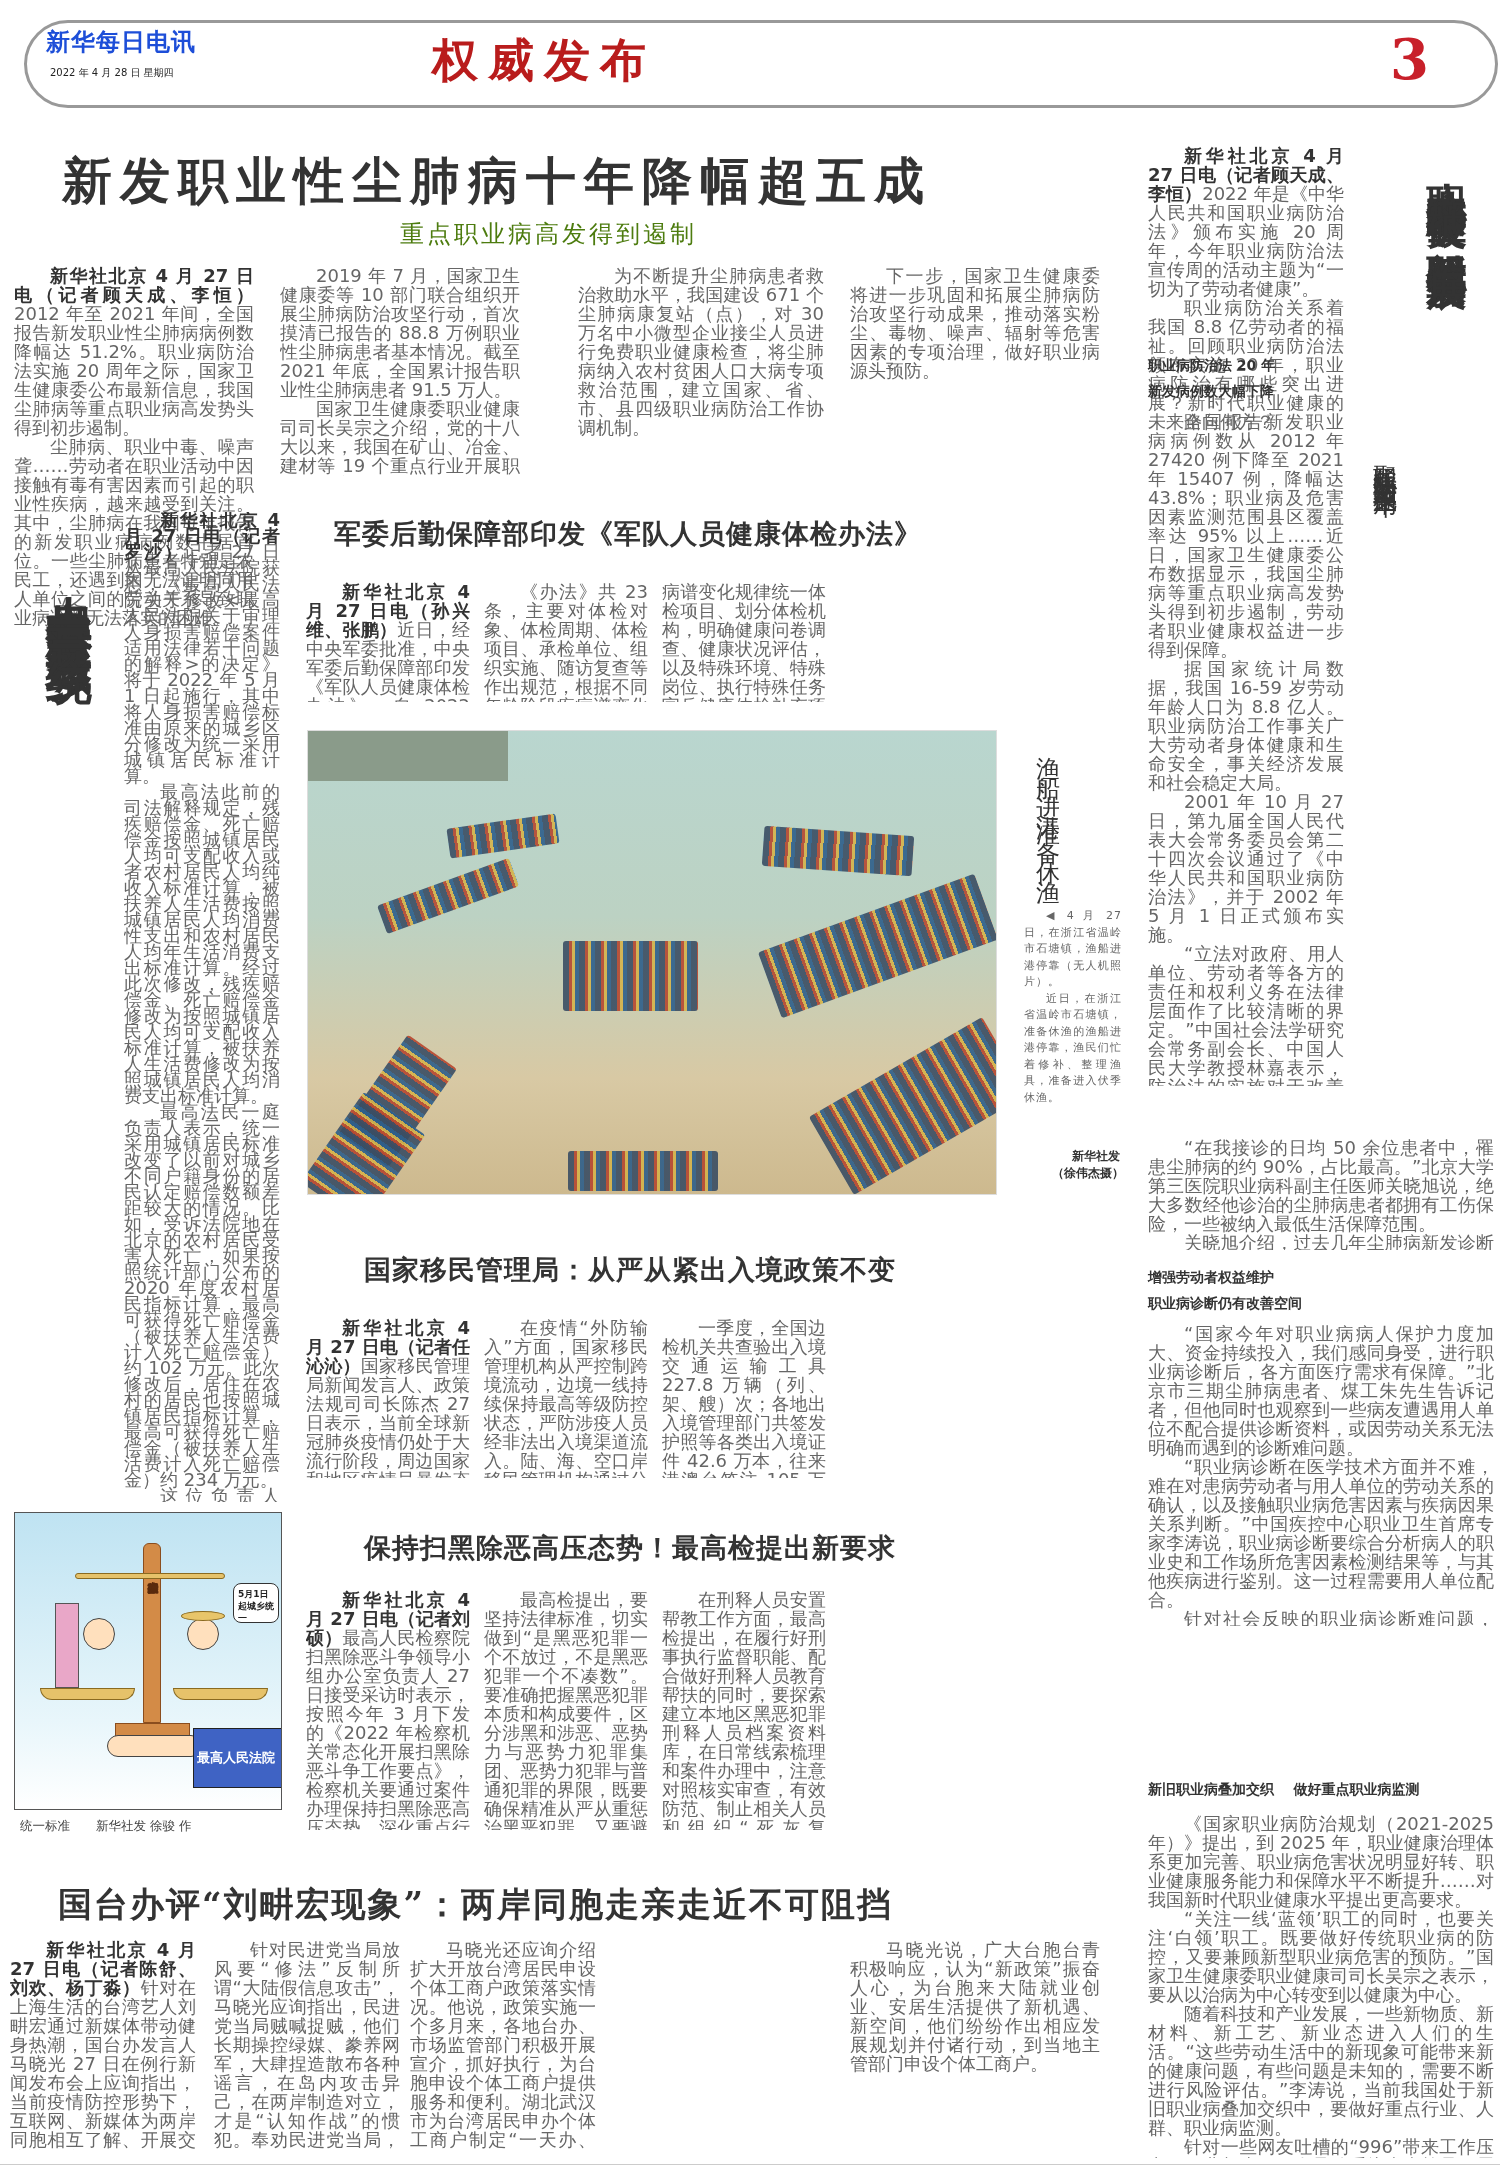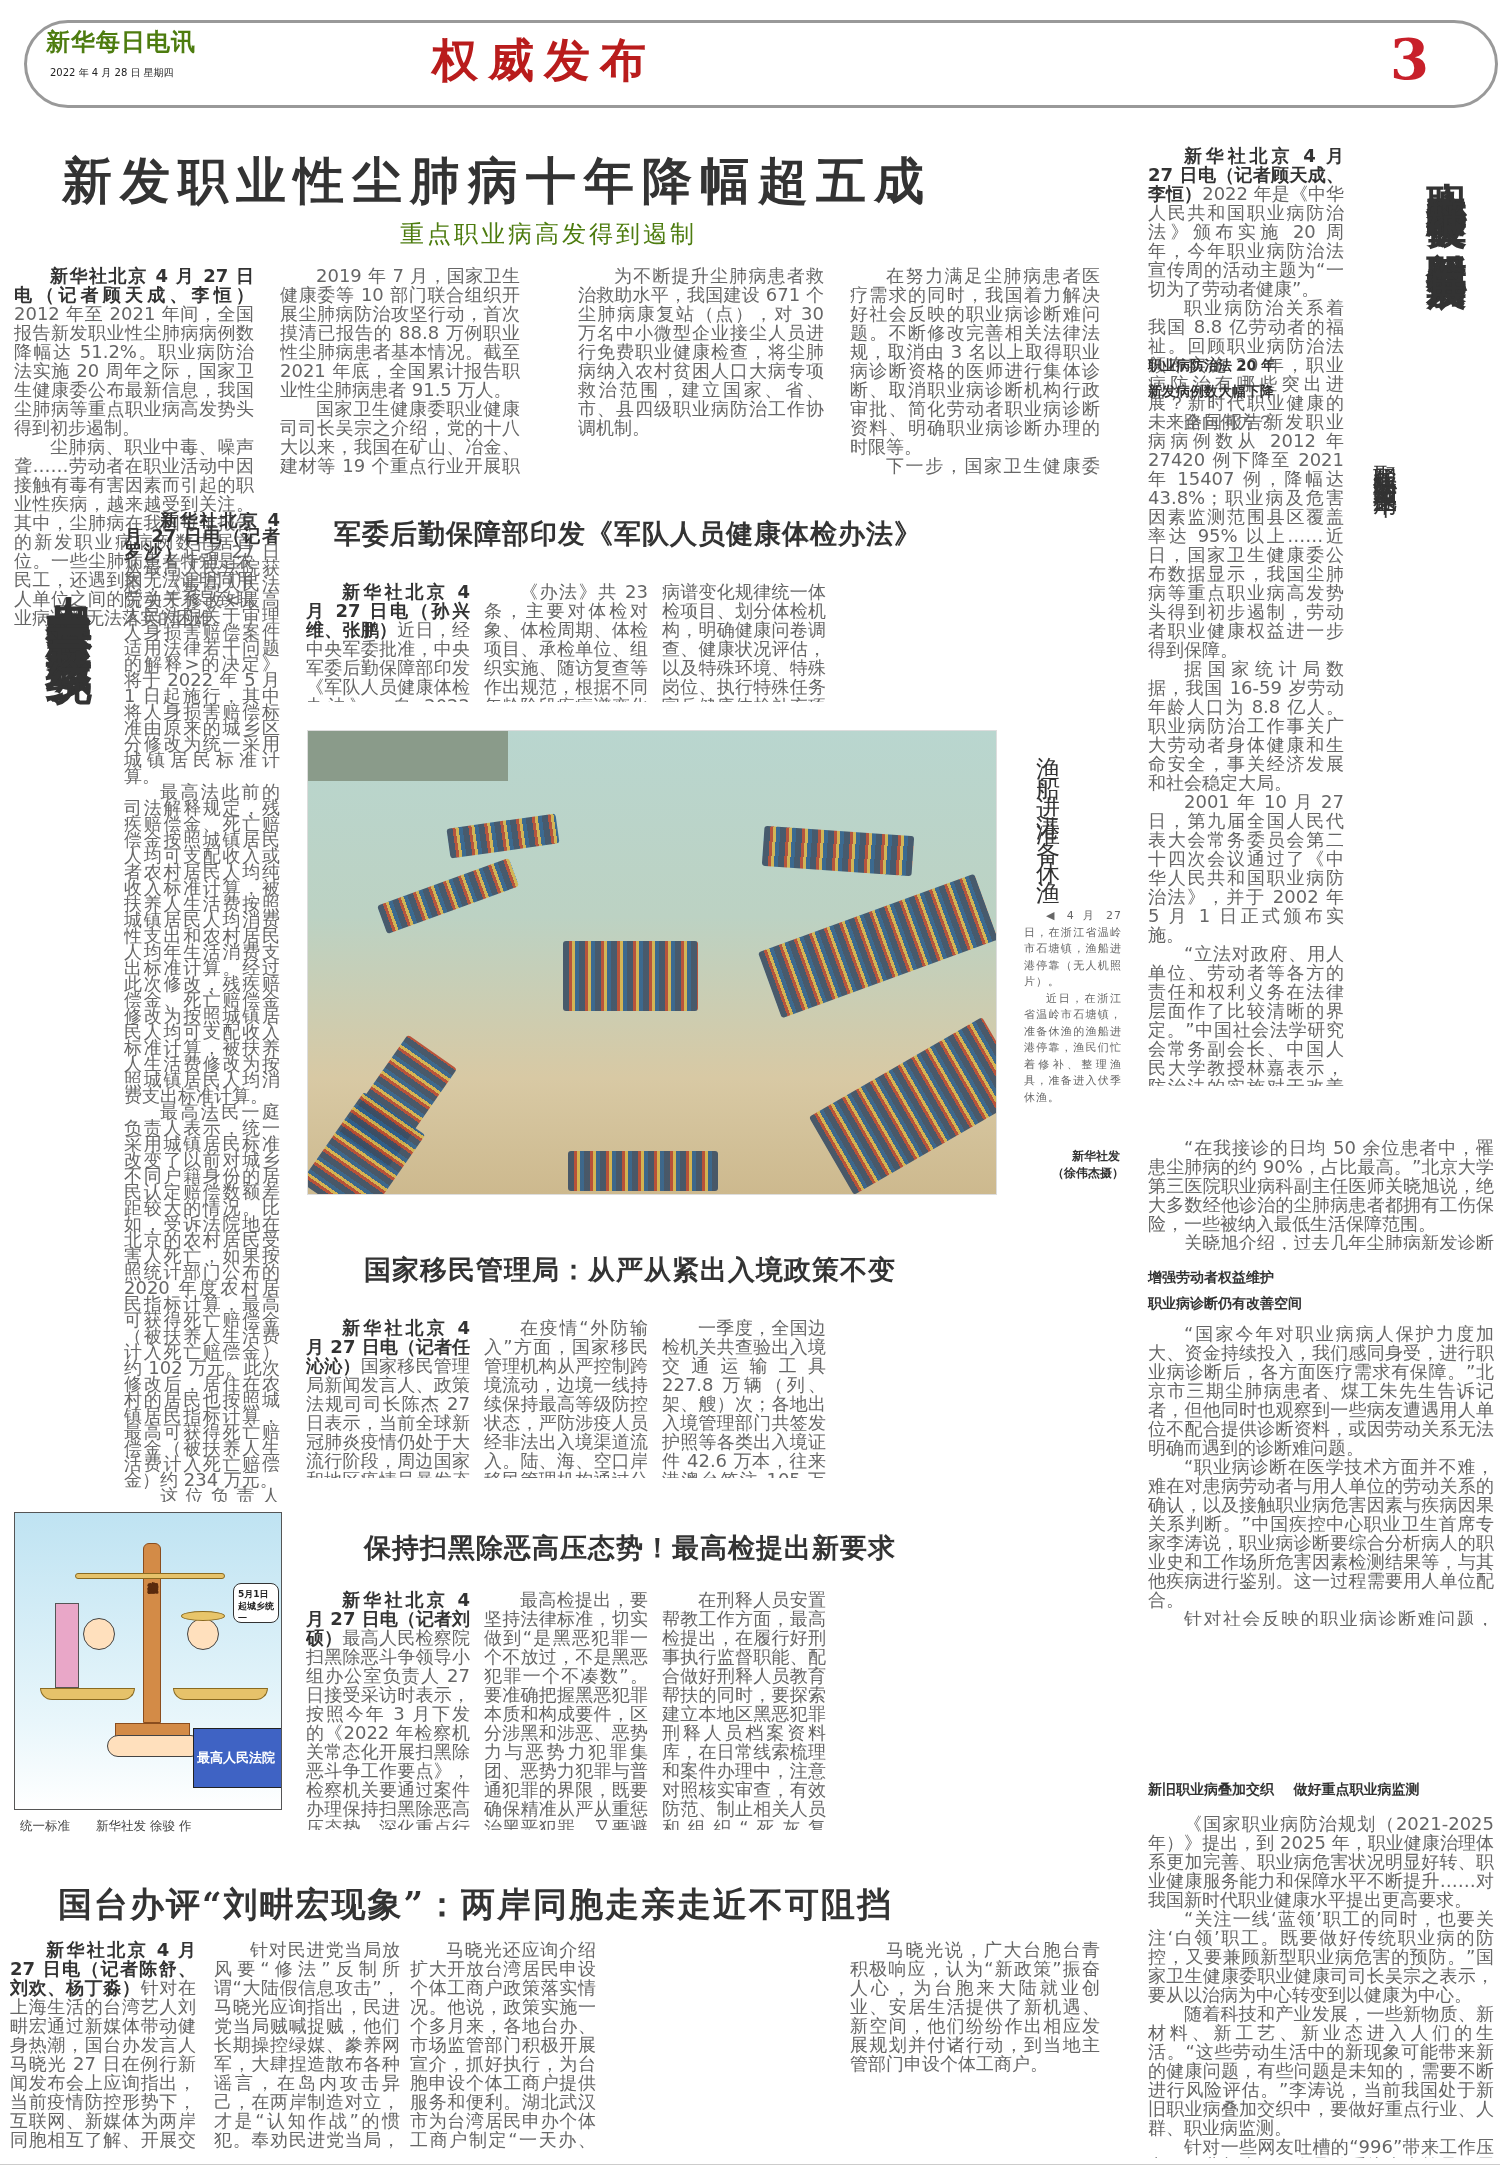--- a/index.html
+++ b/index.html
@@ -1,20 +1,20 @@
 <!DOCTYPE html>
 <html><head>
 <meta charset="utf-8">
 <style>
 *{box-sizing:border-box;margin:0;padding:0}
 html,body{width:1500px;height:2169px;background:#fff;overflow:hidden}
 body{position:relative;font-family:"DejaVu Serif","Liberation Serif",serif;color:#555}
 .abs{position:absolute}
 .masthead{left:24px;top:20px;width:1474px;height:88px;border:3px solid #999;border-radius:44px;background:#fff}
-.logo{left:46px;top:22px;font-family:"DejaVu Serif",serif;font-size:30px;font-weight:bold;color:#4d7c0f;font-style:italic;letter-spacing:1px}
+.logo{left:46px;top:22px;font-family:"DejaVu Serif",serif;font-size:30px;font-weight:bold;color:#1d4ed8;font-style:italic;letter-spacing:1px}
 .logo span{font-style:normal;font-size:24px}
 .date{left:50px;top:66px;font-family:"DejaVu Sans",sans-serif;font-size:10px;color:#222}
 .section{left:432px;top:30px;font-size:46px;font-weight:bold;color:#b91c1c;letter-spacing:10px;font-family:"DejaVu Serif",serif}
 .pagenum{left:1390px;top:26px;font-size:56px;font-weight:bold;color:#c8202a;font-family:"DejaVu Serif",serif}
 .headline{font-family:"DejaVu Serif",serif;font-weight:bold;color:#333}
 .h1{left:62px;top:148px;font-size:50px;letter-spacing:8px}
 .sub1{left:400px;top:218px;font-family:"DejaVu Sans",sans-serif;font-size:24px;color:#4d7c0f;letter-spacing:3px}
 .col{font-size:18px;line-height:19px;color:#666;text-align:justify;font-family:"DejaVu Sans",sans-serif}
 .col p{text-indent:2em}
 .col p.noind{text-indent:0}
@@ -45,21 +45,20 @@
   <p>尘肺病、职业中毒、噪声聋……劳动者在职业活动中因接触有毒有害因素而引起的职业性疾病，越来越受到关注。其中，尘肺病在我国每年报告的新发职业病病例数中居首位。一些尘肺病患者特别是农民工，还遇到因无法证明同用人单位之间的劳动关系导致职业病诊断无法落实的困难。</p>
 </div>
 <div class="abs col" style="left:280px;top:266px;width:240px;height:210px;overflow:hidden">
   <p>2019 年 7 月，国家卫生健康委等 10 部门联合组织开展尘肺病防治攻坚行动，首次摸清已报告的 88.8 万例职业性尘肺病患者基本情况。截至 2021 年底，全国累计报告职业性尘肺病患者 91.5 万人。</p>
   <p>国家卫生健康委职业健康司司长吴宗之介绍，党的十八大以来，我国在矿山、冶金、建材等 19 个重点行业开展职业病危害专项治理，淘汰落后技术；建立“地市诊断、县区体检、乡镇康复”工作体系；建立职业性尘肺病患者随访调查数据库；组建粉尘危害工程防护重点实验室等。</p>
 </div>
 <div class="abs col" style="left:578px;top:266px;width:246px;height:210px;overflow:hidden">
   <p>为不断提升尘肺病患者救治救助水平，我国建设 671 个尘肺病康复站（点），对 30 万名中小微型企业接尘人员进行免费职业健康检查，将尘肺病纳入农村贫困人口大病专项救治范围，建立国家、省、市、县四级职业病防治工作协调机制。</p>
 </div>
 <div class="abs col" style="left:850px;top:266px;width:250px;height:210px;overflow:hidden">
-  <p>在努力满足尘肺病患者医疗需求的同时，我国着力解决好社会反映的职业病诊断难问题。不断修改完善相关法律法规，取消由 3 名以上取得职业病诊断资格的医师进行集体诊断、取消职业病诊断机构行政审批、简化劳动者职业病诊断资料、明确职业病诊断办理的时限等。</p>
   <p>下一步，国家卫生健康委将进一步巩固和拓展尘肺病防治攻坚行动成果，推动落实粉尘、毒物、噪声、辐射等危害因素的专项治理，做好职业病源头预防。</p>
 </div>
 
 <div class="abs vhead" style="left:46px;top:560px;font-size:46px;line-height:48px;letter-spacing:4px;height:880px">人身损害赔偿标准五月一日起城乡统一</div>
 <div class="abs col" style="left:124px;top:512px;width:156px;height:990px;overflow:hidden;line-height:16px">
   <p><b>新华社北京 4 月 27 日电（记者罗沙）</b><span>记者 27 日从最高人民法院获悉，《最高人民法院关于修改&lt;最高人民法院关于审理人身损害赔偿案件适用法律若干问题的解释&gt;的决定》将于 2022 年 5 月 1 日起施行，其中将人身损害赔偿标准由原来的城乡区分修改为统一采用城镇居民标准计算。</span></p>
   <p>最高法此前的司法解释规定，残疾赔偿金、死亡赔偿金按照城镇居民人均可支配收入或者农村居民人均纯收入标准计算，被扶养人生活费按照城镇居民人均消费性支出和农村居民人均年生活消费支出标准计算。经过此次修改，残疾赔偿金、死亡赔偿金修改为按照城镇居民人均可支配收入标准计算，被扶养人生活费修改为按照城镇居民人均消费支出标准计算。</p>
   <p>最高法民一庭负责人表示，统一采用城镇居民标准改变了以前对城乡不同户籍身份的居民认定赔偿数额差距较大的情况。比如，受诉法院地在北京的农村居民受害人死亡，如果按照统计部门公布的 2020 年度农村居民指标计算，最高可获得死亡赔偿金（被扶养人生活费计入死亡赔偿金）约 102 万元。此次修改后，居住在农村的居民也按照城镇居民指标计算，最高可获得死亡赔偿金（被扶养人生活费计入死亡赔偿金）约 234 万元。</p>
   <p>这位负责人说，在人身损害赔偿案件中，统一采用城镇居民标准计算残疾赔偿金、死亡赔偿金和被扶养人生活费，促进城乡融合发展，不断增强人民群众尤其是农村居民的安全感和获得感。</p>
 </div>

